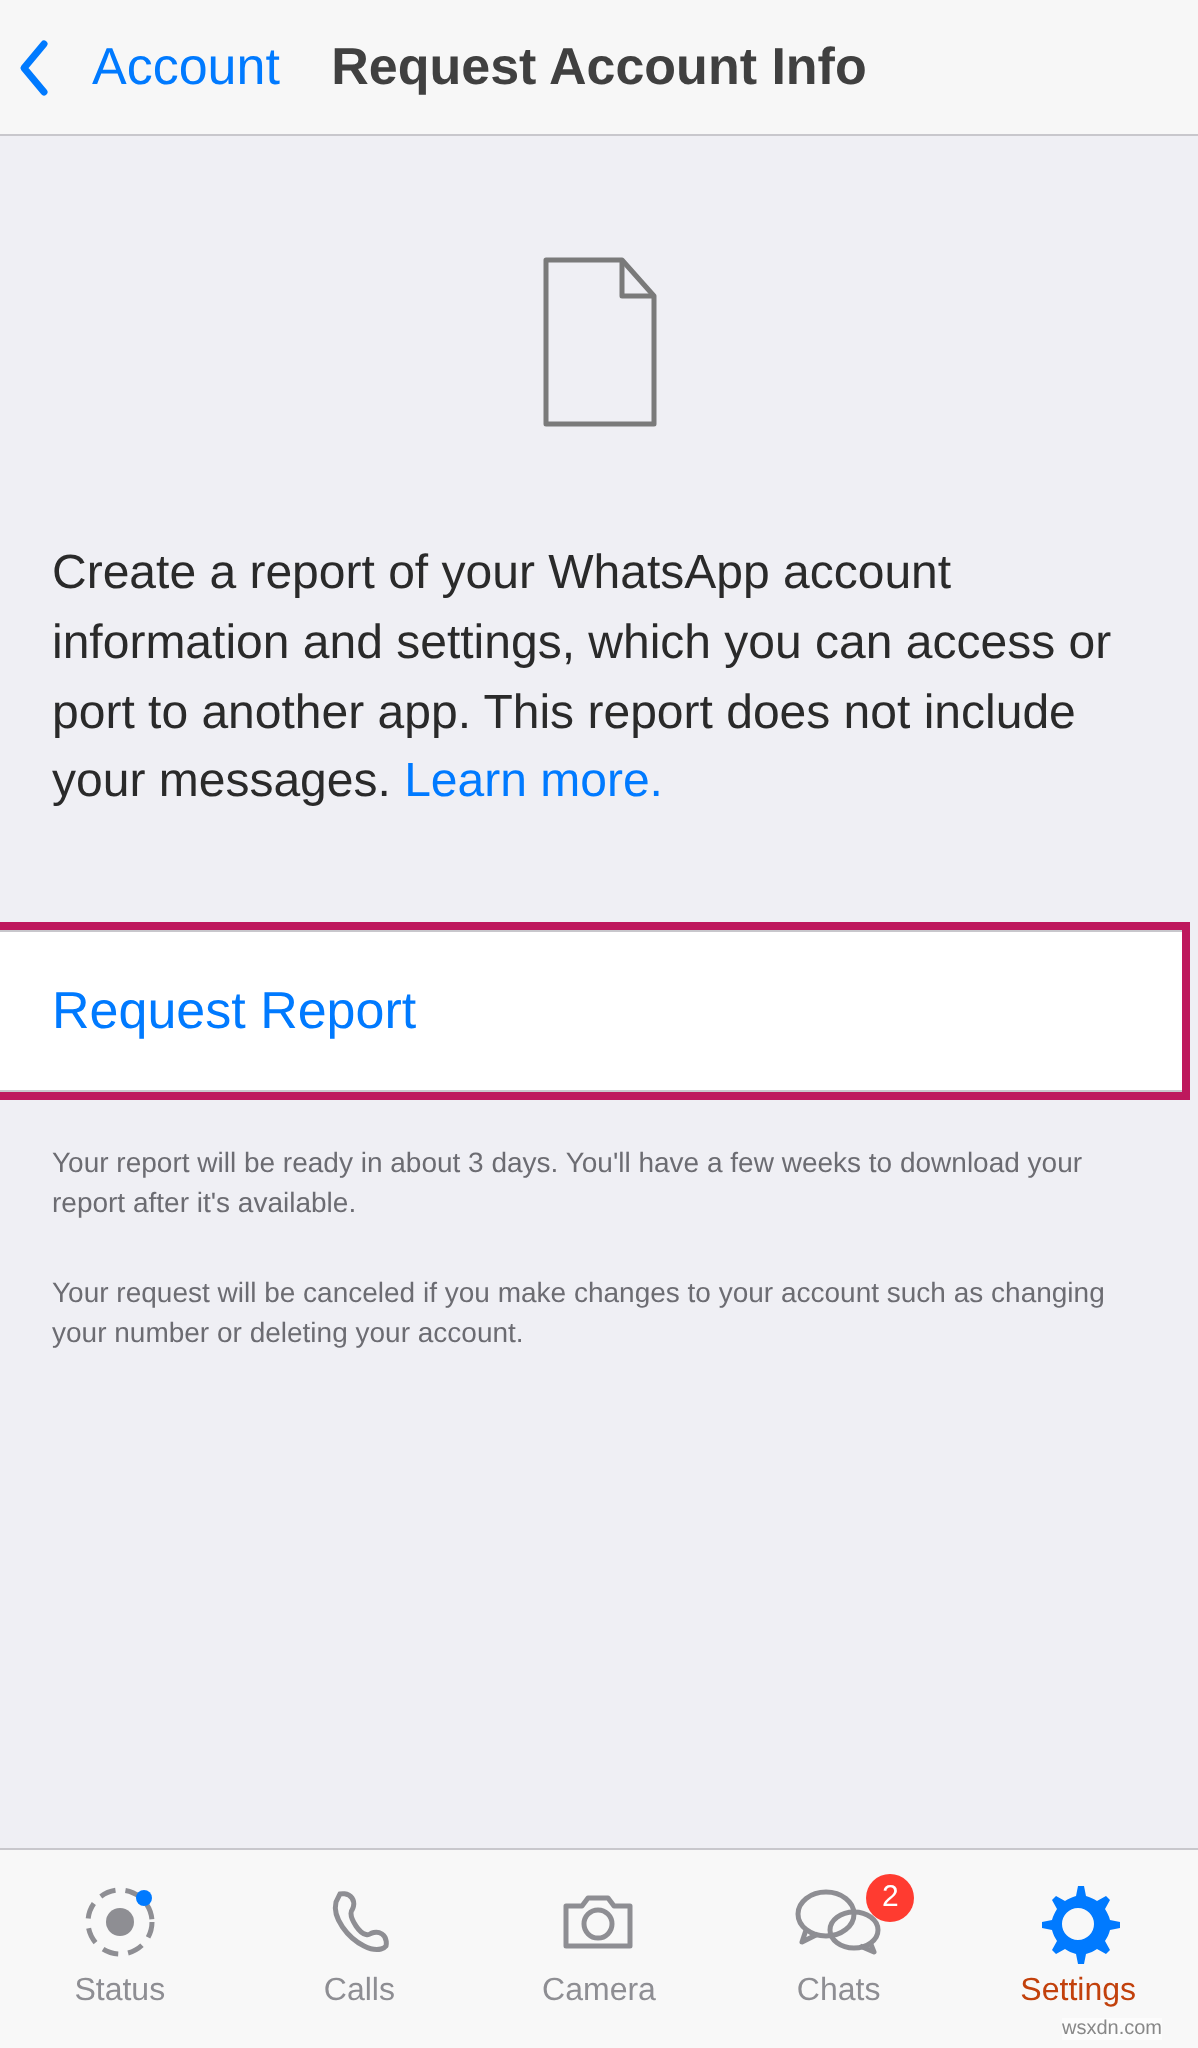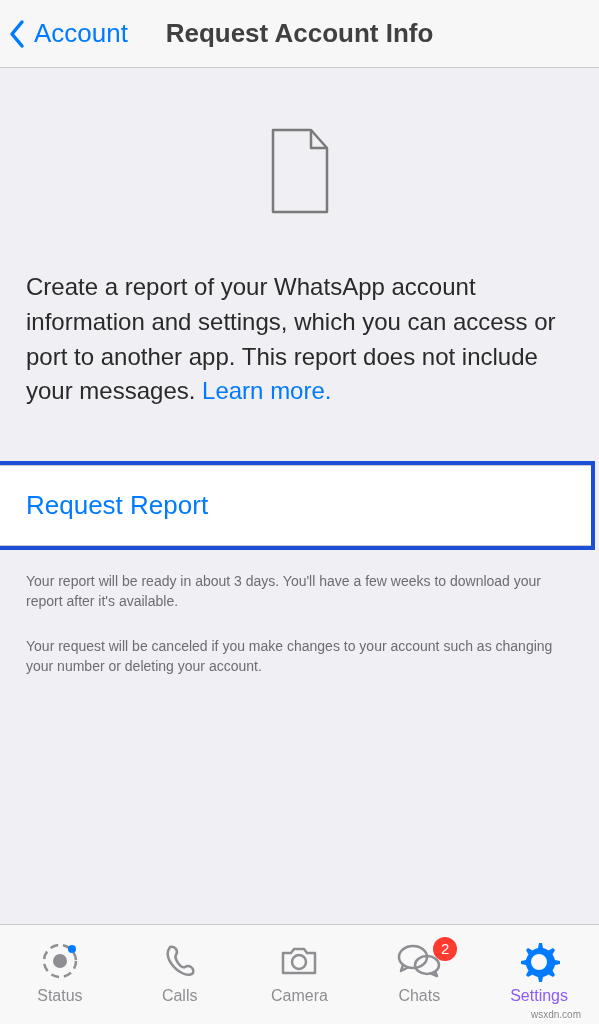--- a/index.html
+++ b/index.html
@@ -24,21 +24,21 @@
       display: flex;
       align-items: center;
       position: relative;
       padding: 0 8px;
     }
     .back-button {
       display: flex;
       align-items: center;
       color: #007aff;
       font-size: 26px;
-      gap: 8px;
+      gap: 20px;
       position: absolute;
       left: 8px;
     }
     .back-chevron {
       width: 18px;
       height: 32px;
     }
     .nav-title {
       font-size: 26px;
       font-weight: 600;
@@ -65,21 +65,21 @@
     .description-block {
       padding: 26px 26px 52px 26px;
       font-size: 24px;
       line-height: 1.45;
       color: #2a2a2a;
     }
     .learn-more {
       color: #007aff;
     }
     .row-highlight {
-      border: 4px solid #1d4ed8;
+      border: 4px solid #be185d;
       margin: 0 4px 0 0;
     }
     .request-row {
       background: #fff;
       padding: 24px 26px;
       border-top: 1px solid #c8c7cc;
       border-bottom: 1px solid #c8c7cc;
       color: #007aff;
       font-size: 26px;
       margin-left: -4px;
@@ -106,21 +106,21 @@
       display: flex;
       flex-direction: column;
       align-items: center;
       gap: 4px;
       color: #8e8e93;
       font-size: 16px;
       position: relative;
       width: 20%;
     }
     .tab-item.active {
-      color: #8b5cf6;
+      color: #c2410c;
     }
     .tab-icon {
       height: 44px;
       display: flex;
       align-items: center;
       justify-content: center;
     }
     .badge {
       position: absolute;
       top: -2px;

